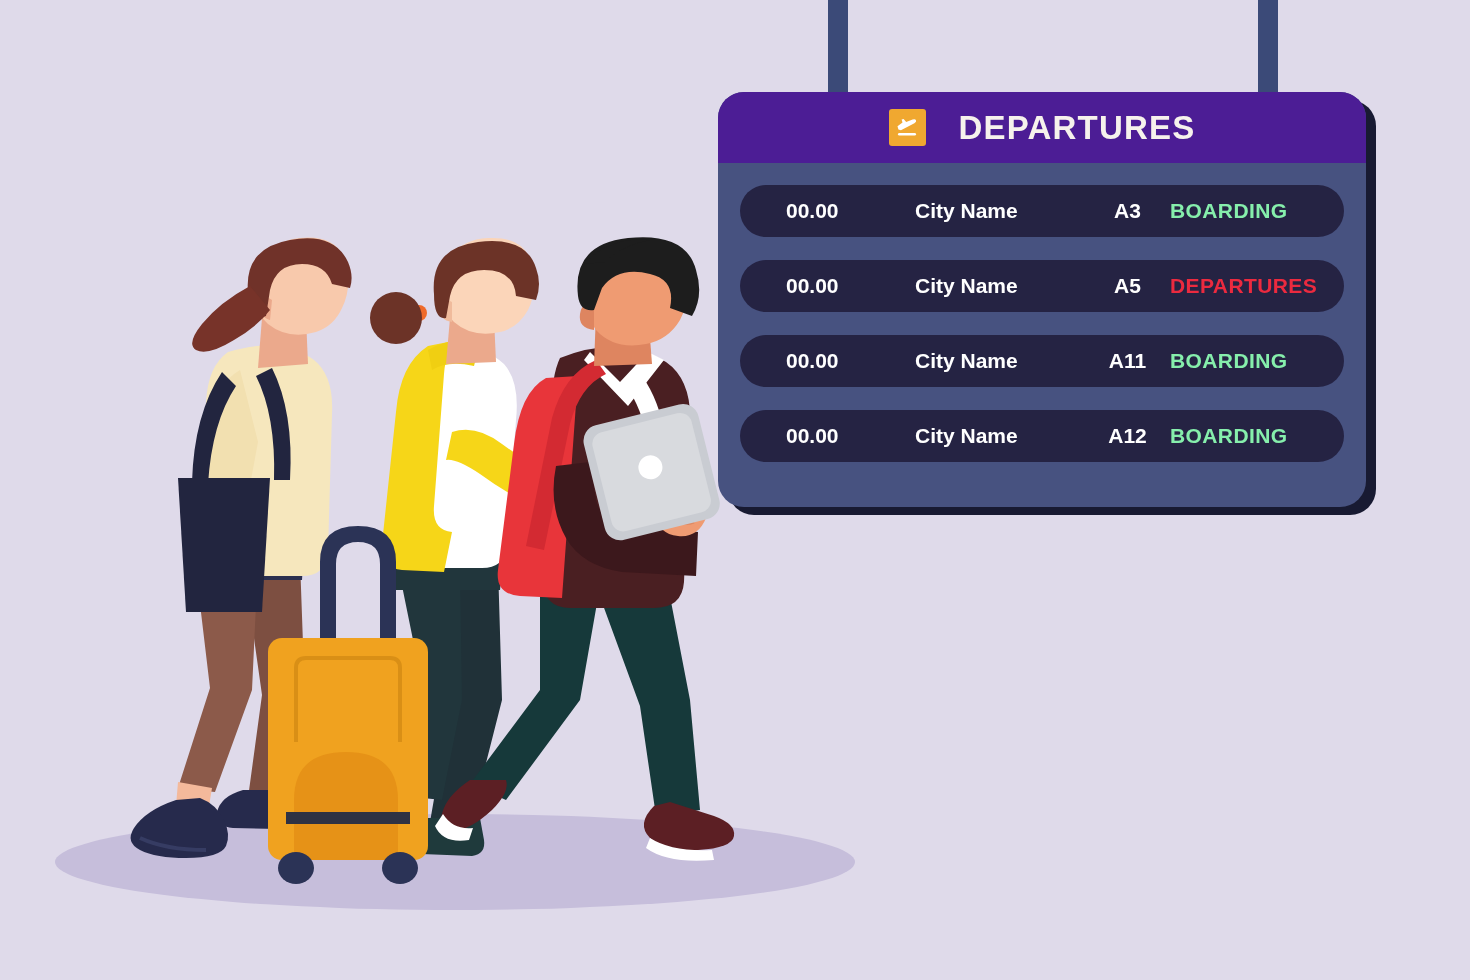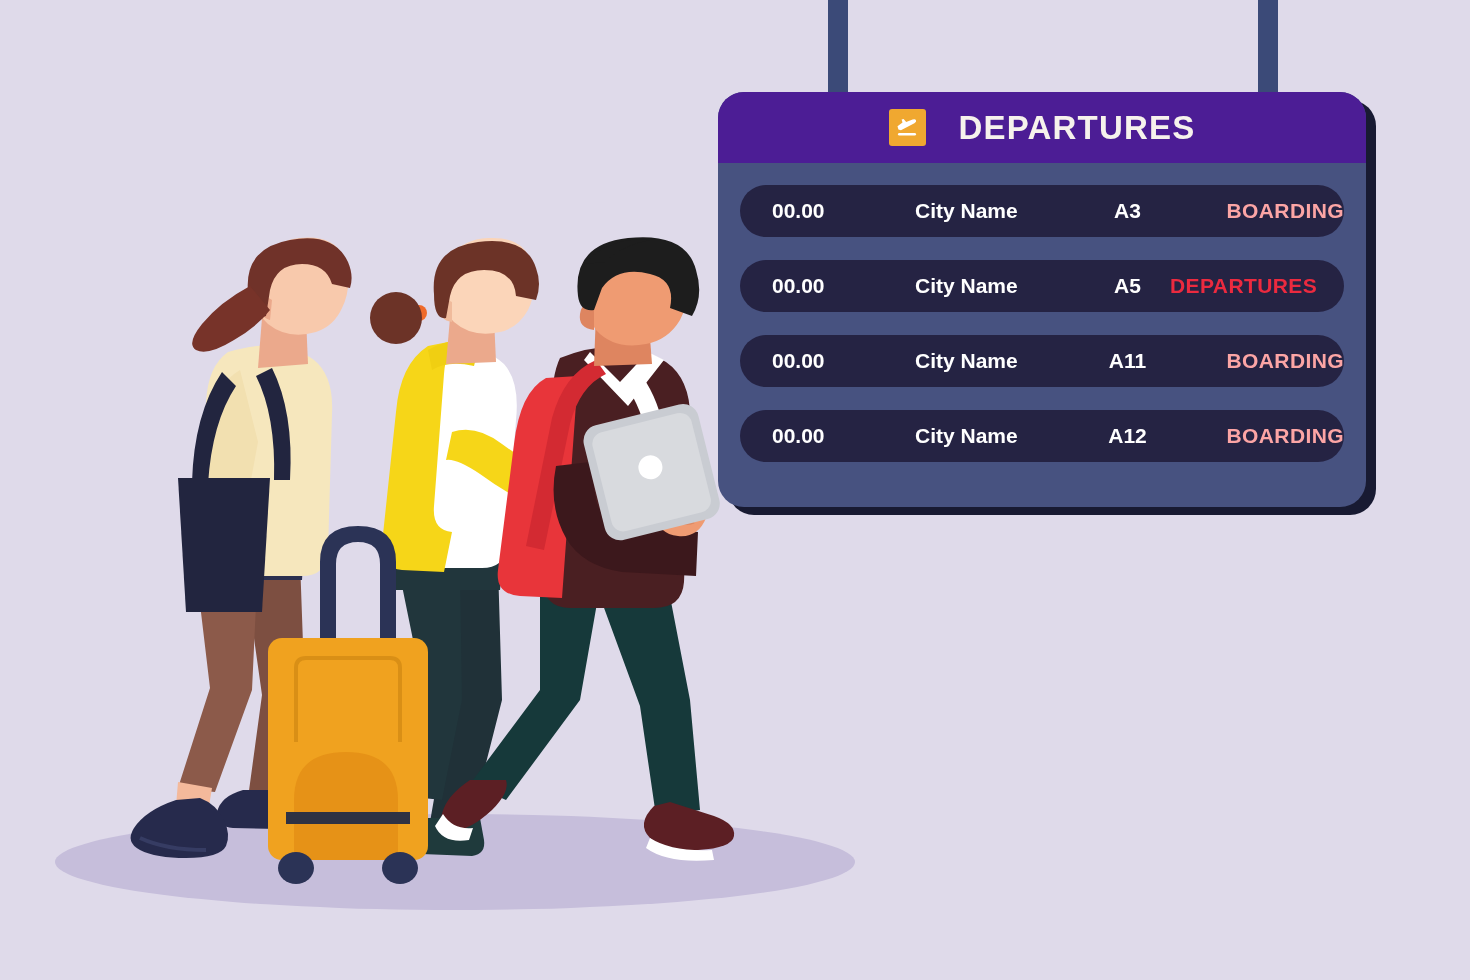--- a/index.html
+++ b/index.html
@@ -85,25 +85,25 @@
   .flight-row {
     height: 52px;
     background: #252343;
     border-radius: 26px;
     display: flex;
     align-items: center;
     color: #ffffff;
     font-size: 21px;
     font-weight: bold;
   }
-  .cell-time   { width: 175px; padding-left: 32px; box-sizing: border-box; }
+  .cell-time   { width: 175px; padding-left: 46px; box-sizing: border-box; }
   .cell-city   { width: 165px; text-align: left; }
   .cell-gate   { width: 80px;  text-align: center; padding-left: 15px; box-sizing: border-box; }
   .cell-status { flex: 1; text-align: left; padding-left: 10px; box-sizing: border-box; letter-spacing: .4px; }
-  .status-boarding  { color: #fca5a5; text-align: right; }
+  .status-boarding  { color: #86efac; }
   .status-cancelled { color: #ec2a3f; }
 </style>
 </head>
 <body>
 
 <div id="scene">
 
   <svg class="layer" viewBox="0 0 1470 980">
     <ellipse cx="455" cy="862" rx="400" ry="48" fill="#c6bedb"></ellipse>
   </svg>

